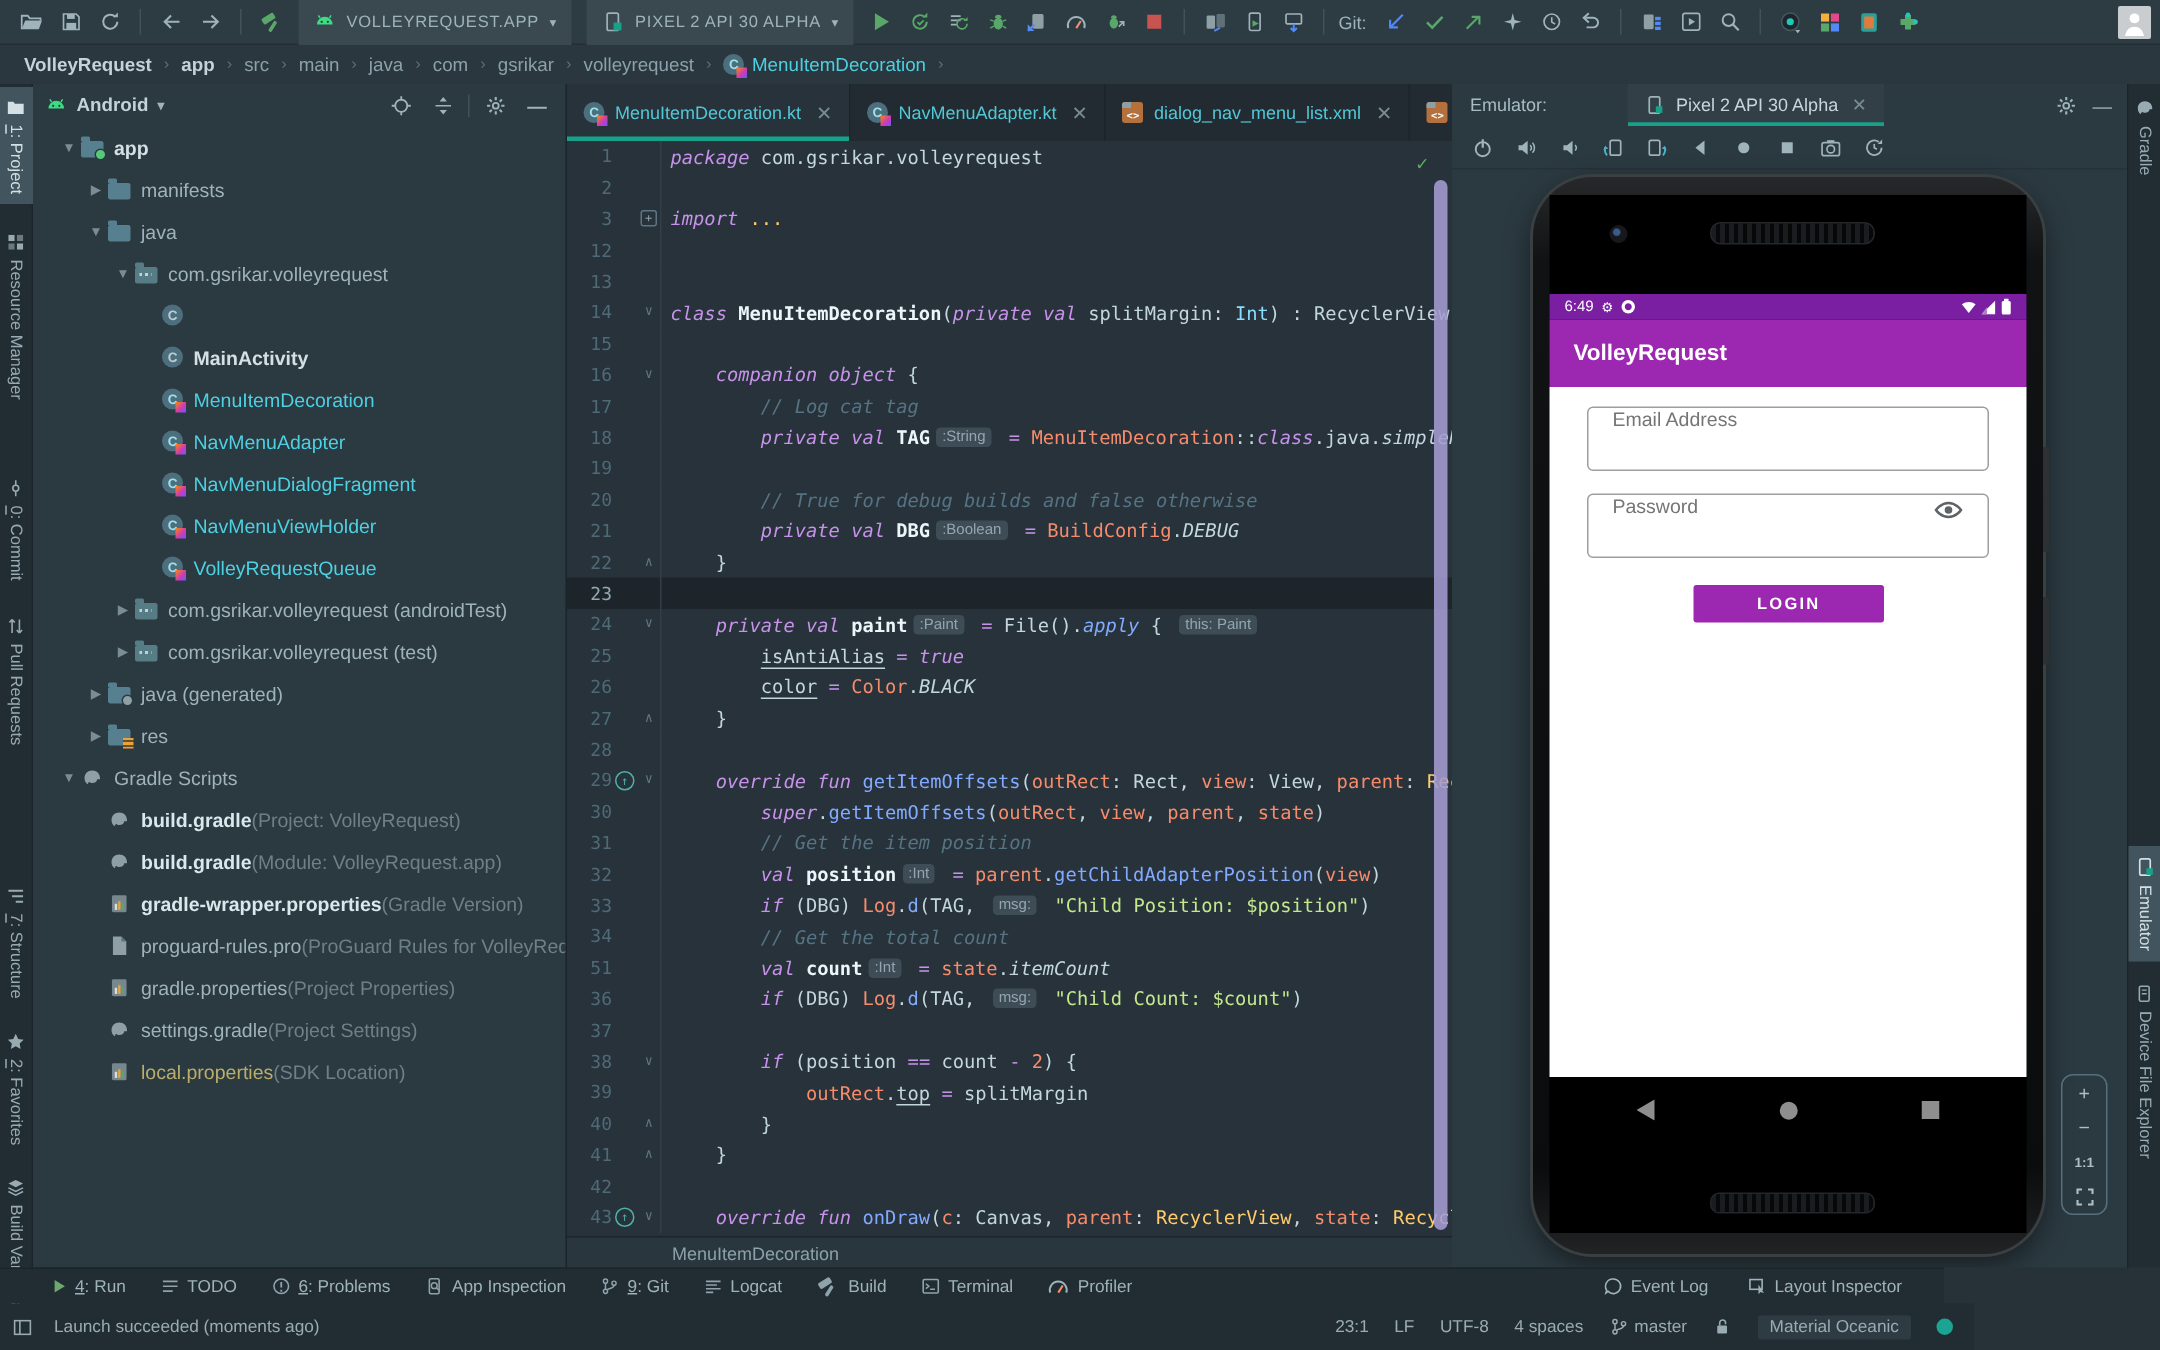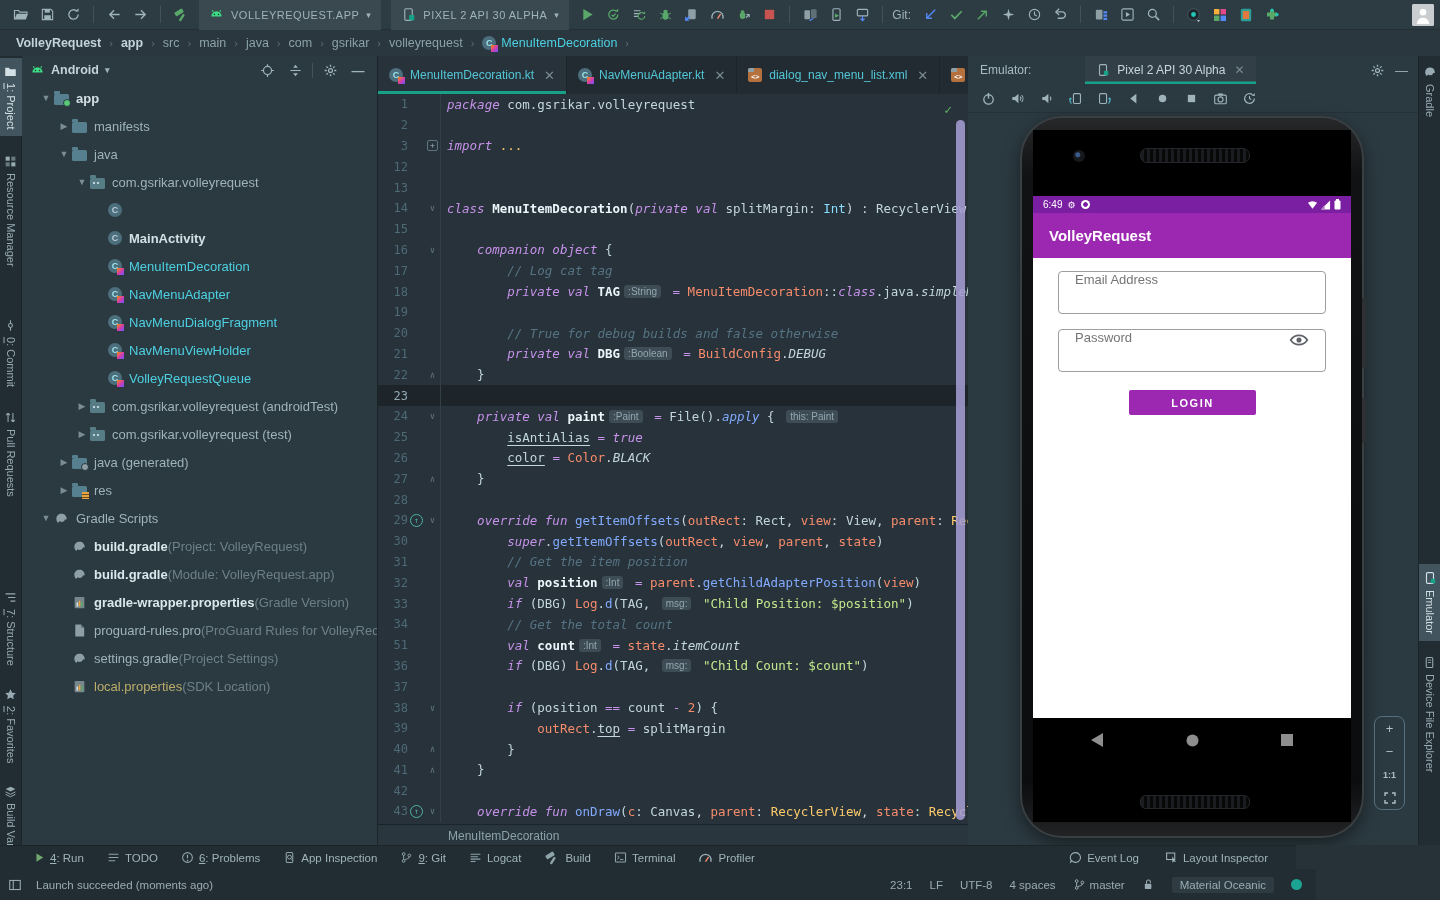--- a/index.html
+++ b/index.html
@@ -741,20 +741,33 @@
               <path d="M9.5 1.5V5H13z" fill="#5F7178"></path>
             </svg>
           </span>
           <span class="lab">proguard-rules.pro</span>
           <span class="sfx"> (ProGuard Rules for VolleyRequest)</span>
         </div>
         <div class="trow" style="padding-left: 34px;">
           <span class="chev"></span>
           <span class="icon">
             <svg width="15" height="15" viewBox="0 0 16 16">
+              <rect x="2.8" y="2" width="10.4" height="12" rx="1" fill="#76878E"></rect>
+              <rect x="4.8" y="8" width="1.7" height="4.4" fill="#D8DEE1"></rect>
+              <rect x="7.2" y="6.2" width="1.7" height="6.2" fill="#E8A33D"></rect>
+              <rect x="9.6" y="7.4" width="1.7" height="5" fill="#59A869"></rect>
+            </svg>
+          </span>
+          <span class="lab">gradle.properties</span>
+          <span class="sfx"> (Project Properties)</span>
+        </div>
+        <div class="trow" style="padding-left: 34px;">
+          <span class="chev"></span>
+          <span class="icon">
+            <svg width="15" height="15" viewBox="0 0 16 16">
               <path d="M13.5 8.2c0-3.2-2.3-5.4-5.5-5.4C4.8 2.8 2.5 5 2.5 8.2c0 1.9.8 3.5 2.1 4.5l1.1-1.9c.6.5 1.5.9 2.3.9 2.1 0 3.5-1.3 3.5-2.7h2z" fill="#8E9FA6"></path>
             </svg>
           </span>
           <span class="lab">settings.gradle</span>
           <span class="sfx"> (Project Settings)</span>
         </div>
         <div class="trow olive" style="padding-left: 34px;">
           <span class="chev"></span>
           <span class="icon">
             <svg width="15" height="15" viewBox="0 0 16 16">

